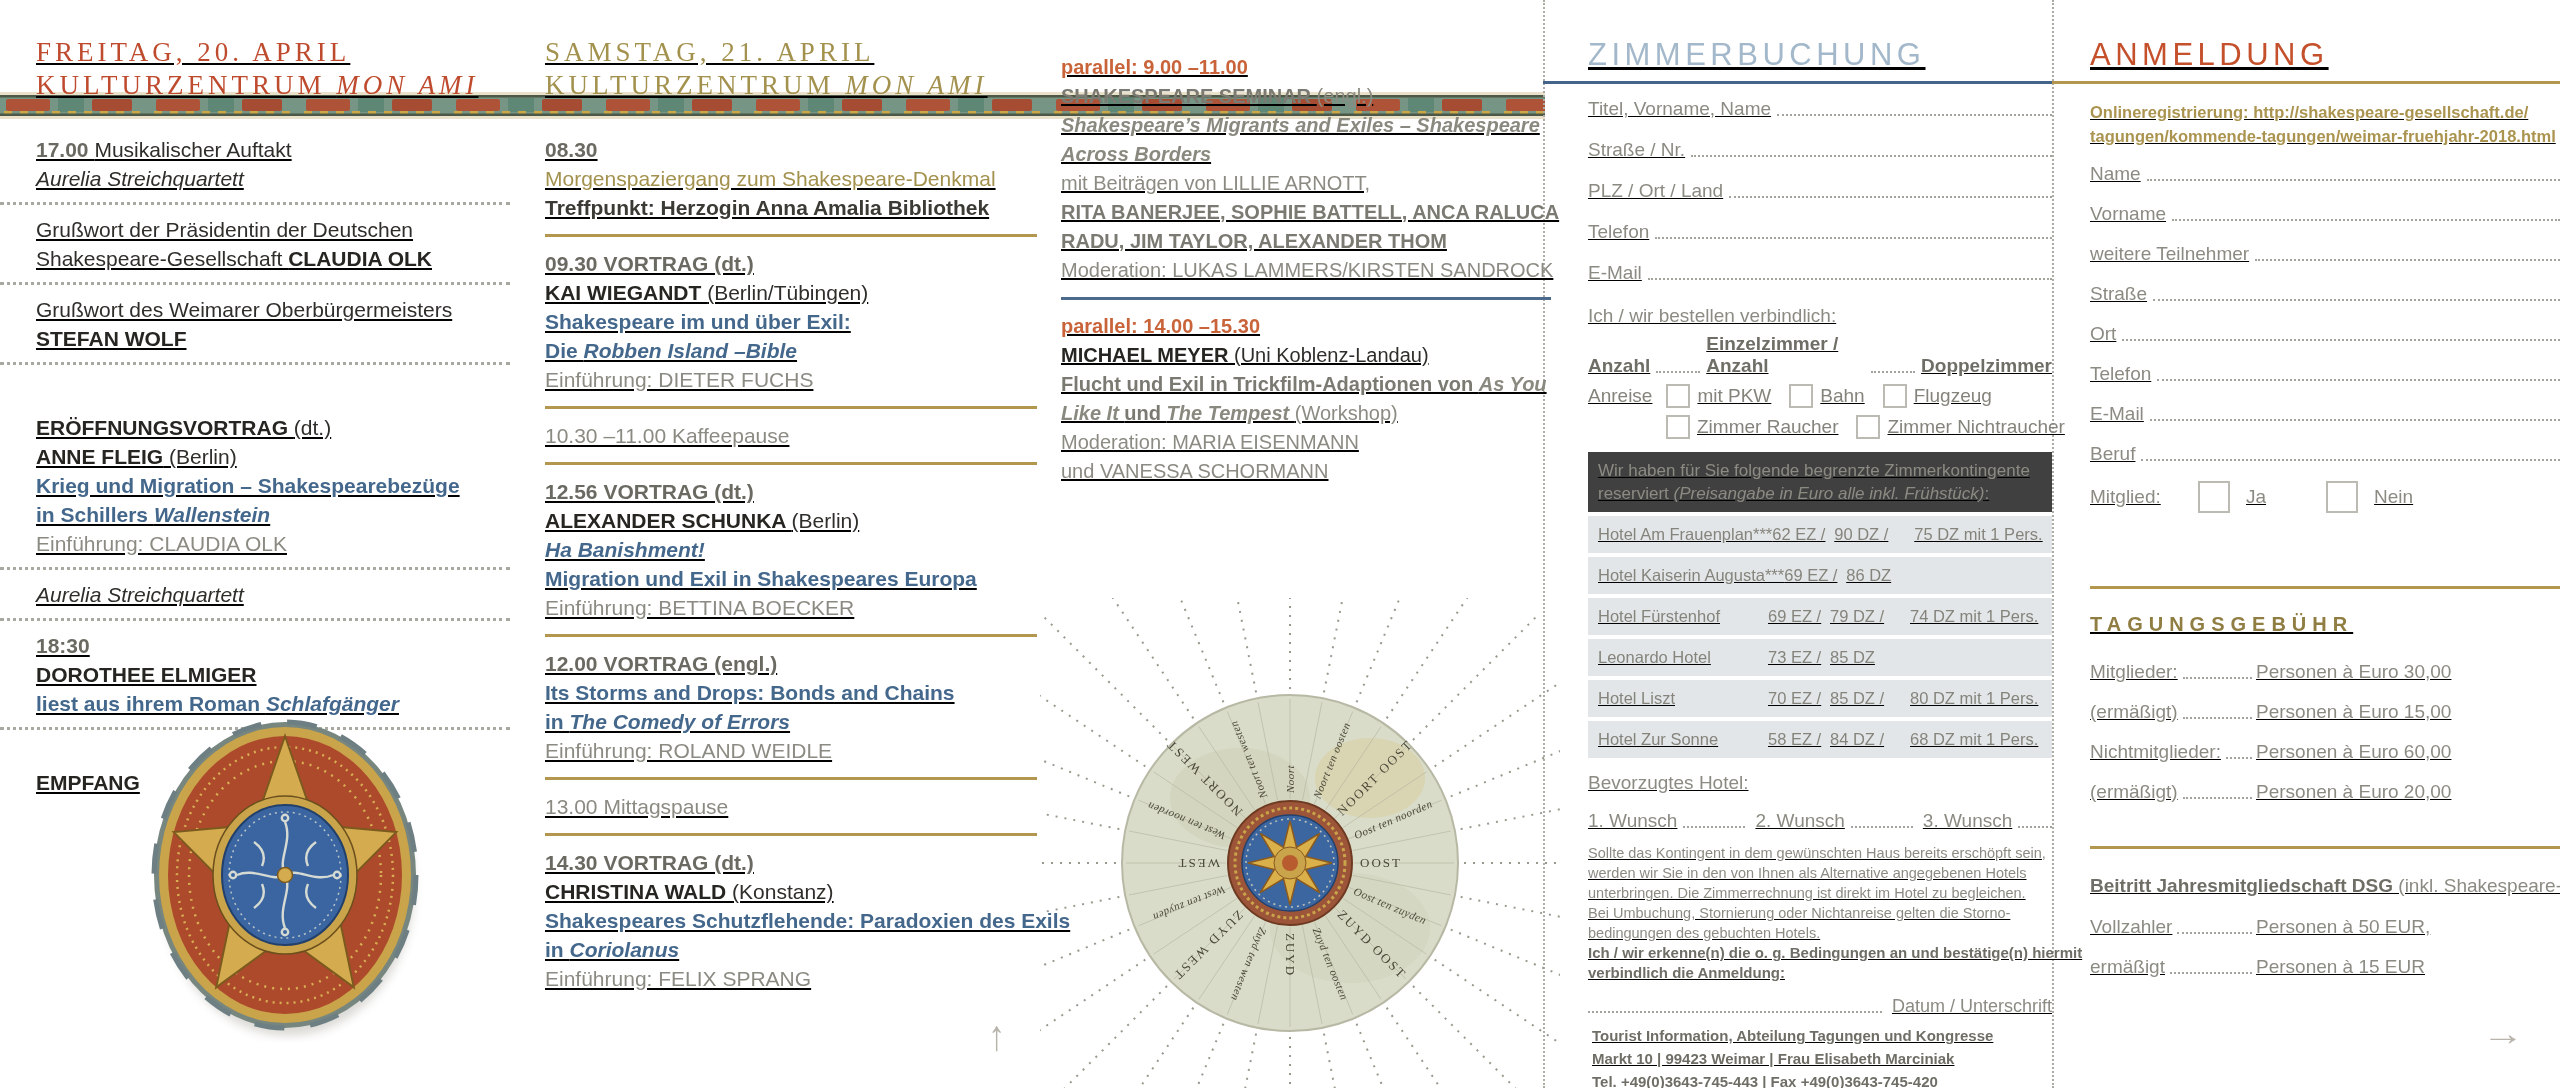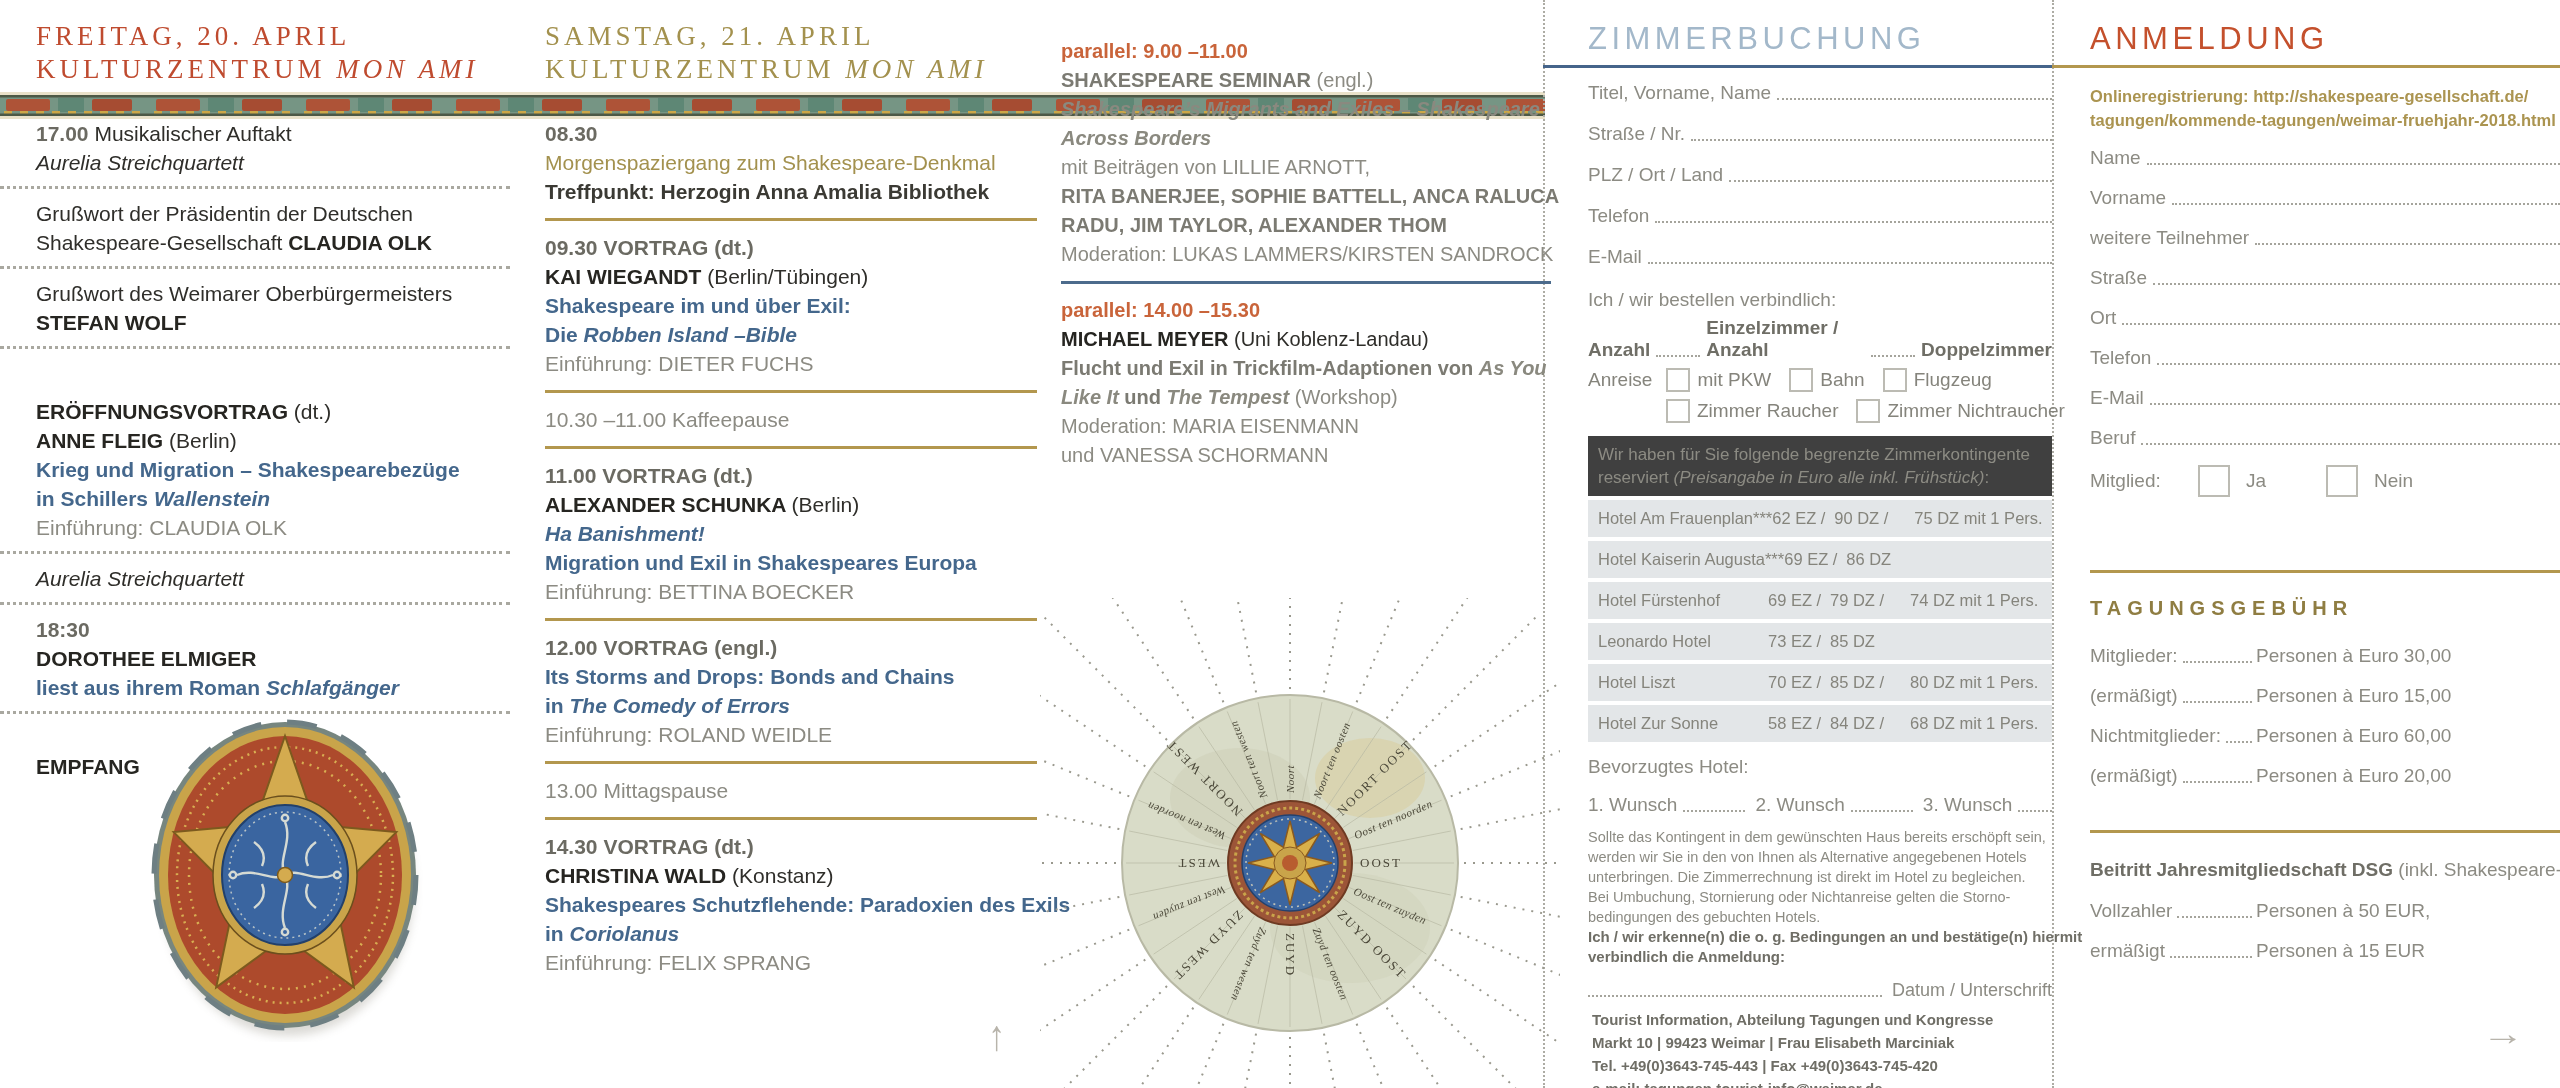--- a/index.html
+++ b/index.html
@@ -1,18 +1,18 @@
 <!DOCTYPE html>
 <html><head>
 <meta charset="utf-8">
 <style>
   html,body{margin:0;padding:0;background:#fff;}
   #page{position:relative;width:2560px;height:1088px;overflow:hidden;background:#ffffff;
         font-family:"Liberation Sans","DejaVu Sans",sans-serif;}
-  .col{position:absolute;top:0;}
+  .col{position:absolute;top:16px;text-decoration:underline;}
   #col1{left:36px;width:474px;}
   #col2{left:545px;width:492px;}
   #col3{left:1061px;width:490px;}
   #col4{left:1588px;width:464px;}
   #col5{left:2090px;width:470px;}
 
   
   h1.dayhead{font-family:"Liberation Serif","DejaVu Serif",serif;font-weight:400;
     font-size:27px;line-height:33px;letter-spacing:4px;margin:20px 0 0 0;}
   #col1 h1.dayhead{color:#bf4b2f;}
@@ -222,21 +222,21 @@
         <p class="pline"><span class="s-gbk">Treffpunkt: Herzogin Anna Amalia Bibliothek</span></p>
         <div class="sep-gold"></div>
         <p class="pline"><span class="s-tm">09.30 VORTRAG (dt.)</span></p>
         <p class="pline"><span class="s-bb">KAI WIEGANDT </span><span class="s-b">(Berlin/Tübingen)</span></p>
         <p class="pline"><span class="s-bl">Shakespeare im und über Exil:</span></p>
         <p class="pline"><span class="s-bl">Die </span><span class="s-bli">Robben Island –Bible</span></p>
         <p class="pline"><span class="s-g">Einführung: DIETER FUCHS</span></p>
         <div class="sep-gold"></div>
         <p class="pline"><span class="s-g">10.30 –11.00  Kaffeepause</span></p>
         <div class="sep-gold"></div>
-        <p class="pline"><span class="s-tm">11.00 VORTRAG (dt.)</span></p>
+        <p class="pline"><span class="s-tm">12.56 VORTRAG (dt.)</span></p>
         <p class="pline"><span class="s-bb">ALEXANDER SCHUNKA </span><span class="s-b">(Berlin)</span></p>
         <p class="pline"><span class="s-bli">Ha Banishment!</span></p>
         <p class="pline"><span class="s-bl">Migration und Exil in Shakespeares Europa</span></p>
         <p class="pline"><span class="s-g">Einführung: BETTINA BOECKER</span></p>
         <div class="sep-gold"></div>
         <p class="pline"><span class="s-tm">12.00 VORTRAG (engl.)</span></p>
         <p class="pline"><span class="s-bl">Its Storms and Drops: Bonds and Chains</span></p>
         <p class="pline"><span class="s-bl">in </span><span class="s-bli">The Comedy of Errors</span></p>
         <p class="pline"><span class="s-g">Einführung: ROLAND WEIDLE</span></p>
         <div class="sep-gold"></div>

